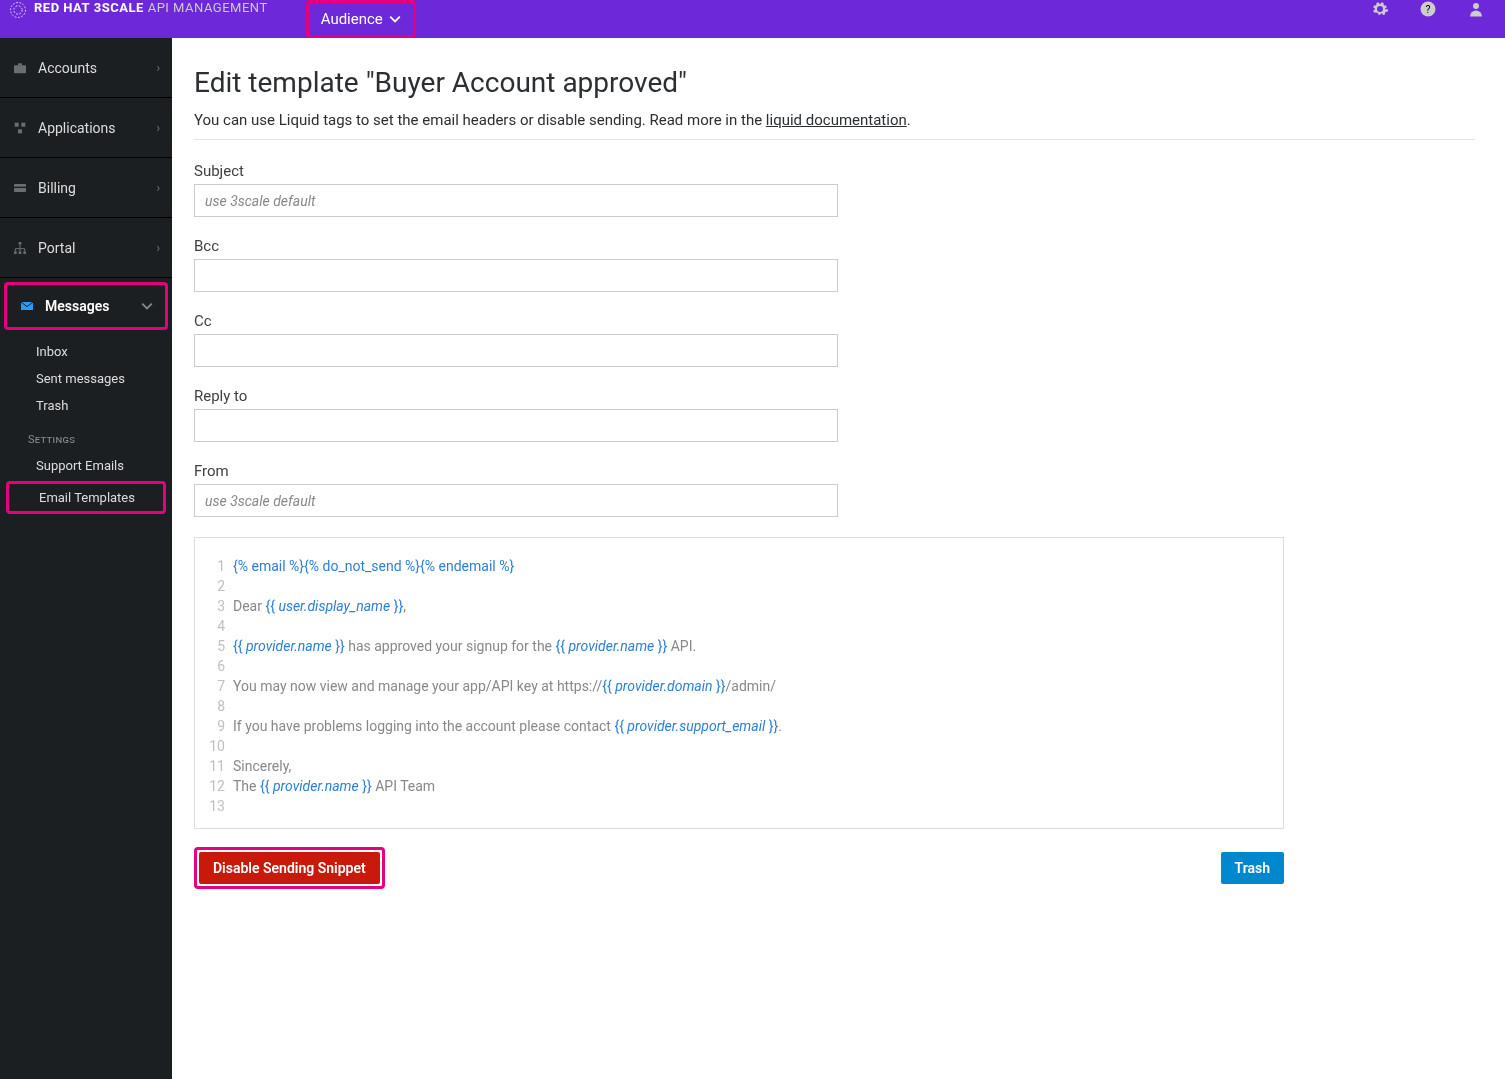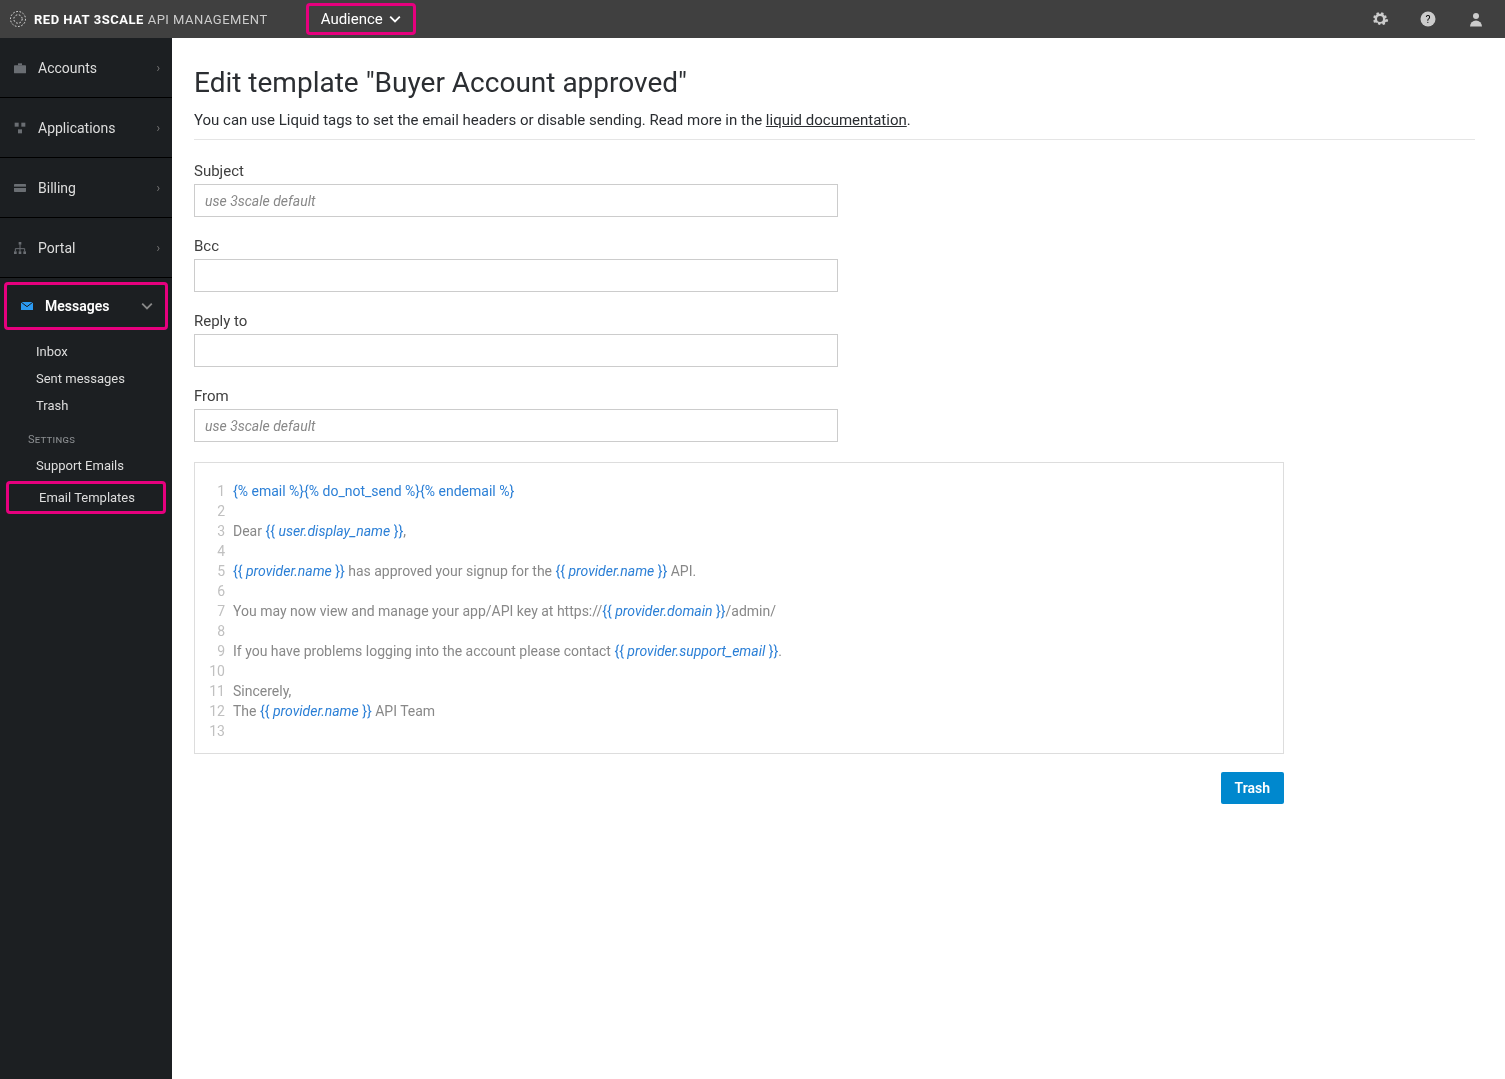--- a/index.html
+++ b/index.html
@@ -1,19 +1,19 @@
 <!DOCTYPE html>
 <html><head>
 <meta charset="utf-8">
 <style>
   * { margin:0; padding:0; box-sizing:border-box; font-family:-apple-system,BlinkMacSystemFont,"Segoe UI",Roboto,Helvetica,Arial,sans-serif; }
   body { background:#fff; width:1505px; height:1079px; overflow:hidden; position:relative; }
 
   
-  .topbar { height:38px; background:#404040; display:flex; align-items:center; padding:0 10px 0 8px; color:#fff; }
+  .topbar { height:38px; background:#6d28d9; display:flex; padding:0 10px 0 8px; color:#fff; }
   .swirl { width:20px; height:20px; margin-right:6px; }
   .brand { font-size:13px; letter-spacing:.5px; }
   .brand b { font-weight:700; }
   .brand .light { font-weight:400; color:#ccc; }
   .aud-wrap { display:inline-flex; align-items:center; margin-left:38px; border:3px solid #e6007e; border-radius:4px; }
   .audience { display:flex; align-items:center; gap:6px; color:#fff; font-size:15px; padding:4px 12px; cursor:pointer; }
   .top-right { margin-left:auto; display:flex; gap:30px; padding-right:10px; }
   .top-right .ti { width:18px; height:18px; color:#ccc; cursor:pointer; }
 
   
@@ -165,20 +165,24 @@
 
   <div class="field">
     <label>Subject</label>
     <input placeholder="use 3scale default" style="">
   </div>
   <div class="field">
     <label>Bcc</label>
     <input style="">
   </div>
   <div class="field">
+    <label>Cc</label>
+    <input style="">
+  </div>
+  <div class="field">
     <label>Reply to</label>
     <input style="">
   </div>
   <div class="field">
     <label>From</label>
     <input placeholder="use 3scale default" style="">
   </div>
 
   <div class="annot" style="left:628px; top:498px;">Liquid tags for dynamic email customisation</div>
   <svg class="arrow" style="left:720px; top:522px;" width="40" height="120">
@@ -239,15 +243,18 @@
         <span class="ln">12</span>
         <span class="c"><span>The </span><span class="kw">{{ </span><span class="var">provider.name</span><span class="kw"> }}</span><span> API Team</span></span>
       </div>
       <div class="row">
         <span class="ln">13</span>
         <span class="c">&nbsp;</span>
       </div>
     </div>
 
   <div class="action-bar" style="width:1090px;">
+    <span class="btn-danger-wrap">
+      <button class="btn btn-danger">Disable Sending Snippet</button>
+    </span>
     <button class="btn btn-primary">Trash</button>
   </div>
 </div>
 
 </body></html>

